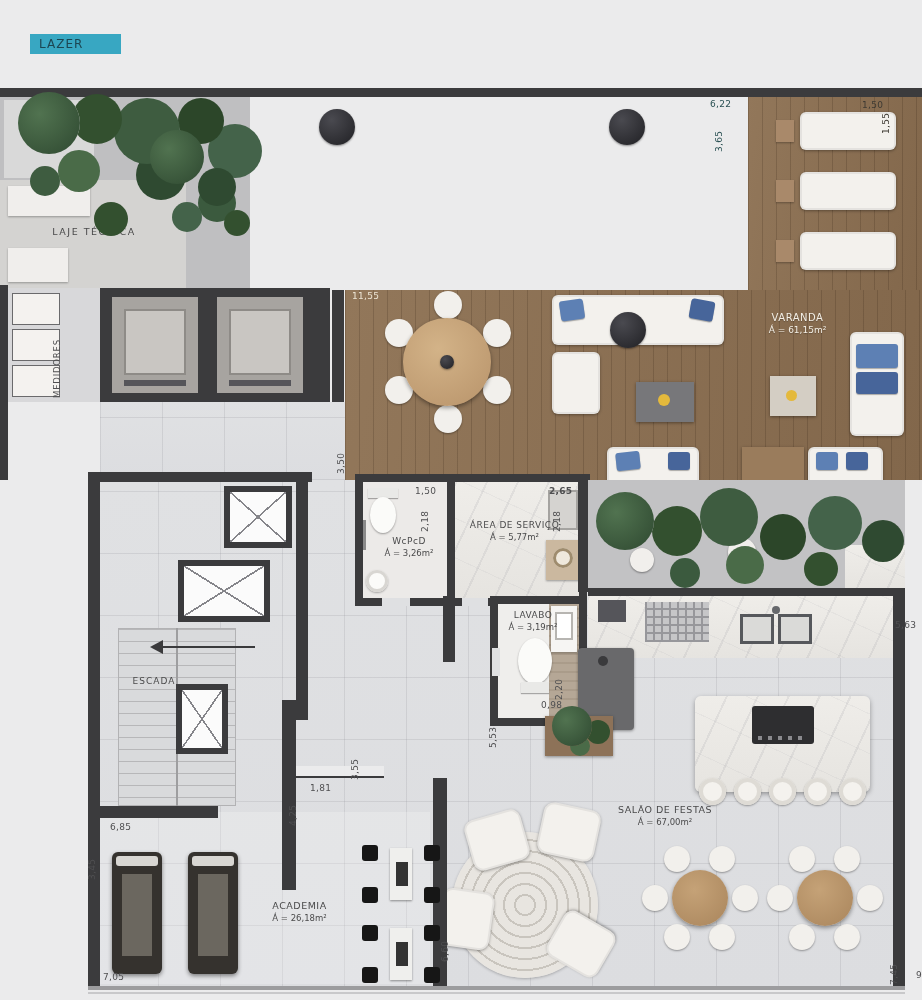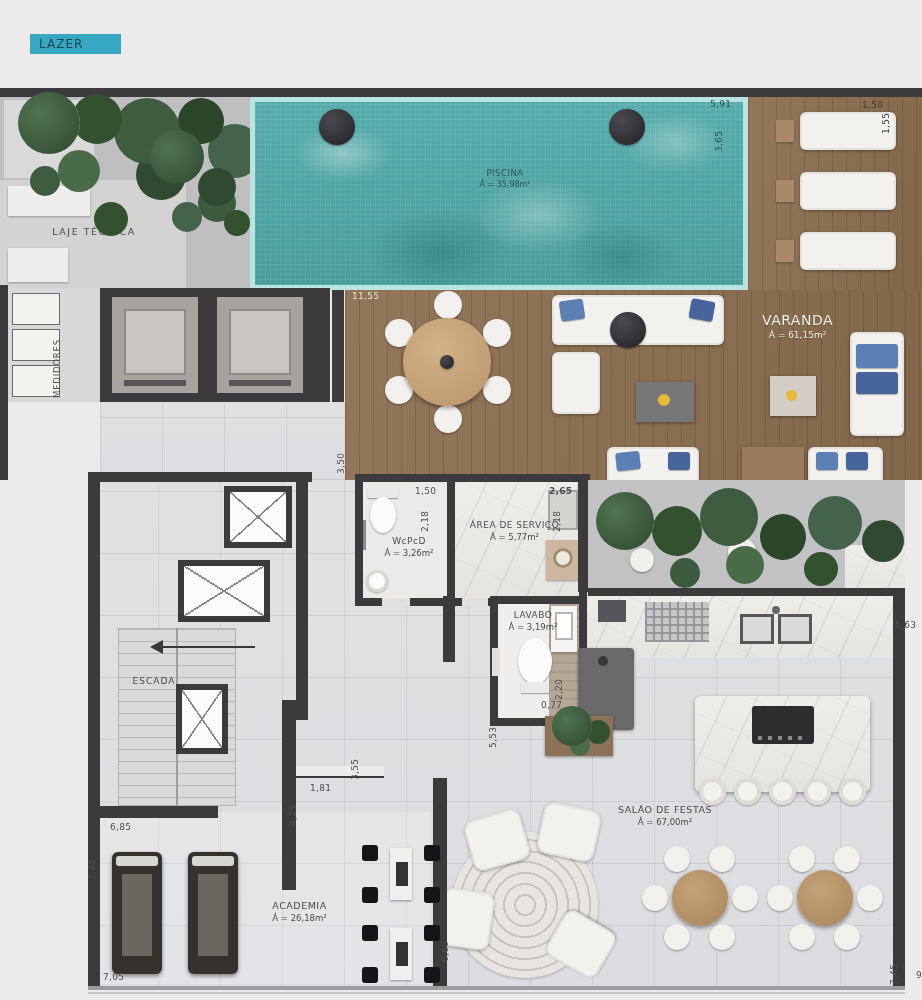--- a/index.html
+++ b/index.html
@@ -74,40 +74,34 @@
     <div class="nm" style="letter-spacing:1.5px;">LAJE TÉCNICA</div>
   </div>
 
   <div class="foliage" style="left:18px;top:92px;width:62px;height:62px;
     box-shadow:48px -4px 0 -6px #33502f, 98px 8px 0 2px #3e5c40, 152px -2px 0 -8px #2c4629,
     186px 28px 0 -4px #44634a, 30px 48px 0 -10px #4a6b48, 112px 52px 0 -6px #2f4a31,
     168px 80px 0 -12px #3b5a3e, 62px 96px 0 -14px #33502f, -4px 58px 0 -16px #3e5c40;"></div>
   <div class="foliage" style="left:150px;top:130px;width:54px;height:54px;
     box-shadow:40px 30px 0 -8px #2f4a31, 10px 60px 0 -12px #44634a, 60px 66px 0 -14px #33502f;"></div>
 
-  <div class="water abs" style="left:250px;top:97px;width:498px;height:193px;">
-    <div class="room-label" style="left:180px;top:66px;width:140px;color:#2f5558;">
-      <div class="nm" style="font-size:8.5px;">PISCINA</div>
-      <div class="ar" style="font-size:8px;">Á = 35,98m²</div>
-    </div>
-  </div>
   <div class="darkcirc" style="left:319px;top:109px;width:36px;height:36px;"></div>
   <div class="darkcirc" style="left:609px;top:109px;width:36px;height:36px;"></div>
 
   <div class="wood abs" style="left:748px;top:97px;width:174px;height:193px;"></div>
   <div class="sofa" style="left:800px;top:112px;width:96px;height:38px;"></div>
   <div class="sofa" style="left:800px;top:172px;width:96px;height:38px;"></div>
   <div class="sofa" style="left:800px;top:232px;width:96px;height:38px;"></div>
   <div class="abs" style="left:776px;top:120px;width:18px;height:22px;background:#a9896a;box-shadow:0 1px 2px rgba(0,0,0,.3);"></div>
   <div class="abs" style="left:776px;top:180px;width:18px;height:22px;background:#a9896a;box-shadow:0 1px 2px rgba(0,0,0,.3);"></div>
   <div class="abs" style="left:776px;top:240px;width:18px;height:22px;background:#a9896a;box-shadow:0 1px 2px rgba(0,0,0,.3);"></div>
 
   <div class="wood abs" style="left:345px;top:290px;width:577px;height:190px;"></div>
   <div class="room-label light" style="left:740px;top:312px;width:115px;">
-    <div class="nm" style="font-size:14px;">VARANDA</div>
+    <div class="nm" style="font-size:10px;">VARANDA</div>
     <div class="ar" style="font-size:9px;">Á = 61,15m²</div>
   </div>
 
   <div class="chair" style="left:434px;top:405px;width:28px;height:28px;"></div>
   <div class="chair" style="left:385px;top:376px;width:28px;height:28px;"></div>
   <div class="chair" style="left:385px;top:319px;width:28px;height:28px;"></div>
   <div class="chair" style="left:434px;top:291px;width:28px;height:28px;"></div>
   <div class="chair" style="left:483px;top:319px;width:28px;height:28px;"></div>
   <div class="chair" style="left:483px;top:376px;width:28px;height:28px;"></div>
   <div class="abs" style="left:403px;top:318px;width:88px;height:88px;border-radius:50%;
@@ -289,32 +283,32 @@
   <div class="abs" style="left:362px;top:925px;width:16px;height:16px;background:#161616;border-radius:3px;"></div>
   <div class="abs" style="left:424px;top:925px;width:16px;height:16px;background:#161616;border-radius:3px;"></div>
   <div class="abs" style="left:362px;top:967px;width:16px;height:16px;background:#161616;border-radius:3px;"></div>
   <div class="abs" style="left:424px;top:967px;width:16px;height:16px;background:#161616;border-radius:3px;"></div>
   <div class="abs" style="left:390px;top:928px;width:22px;height:52px;background:#efefed;box-shadow:0 1px 2px rgba(0,0,0,.4);"></div>
   <div class="abs" style="left:396px;top:942px;width:12px;height:24px;background:#333;"></div>
 
   <div class="abs" style="left:905px;top:480px;width:17px;height:520px;background:#ebebec;"></div>
 
   <span class="dim light" style="left:352px;top:291px;">11,55</span>
-  <span class="dim aqua" style="left:710px;top:99px;">5,91</span>
+  <span class="dim aqua" style="left:710px;top:99px;">6,22</span>
   <span class="dim v aqua" style="left:724px;top:142px;">3,65</span>
   <span class="dim" style="left:862px;top:100px;color:#3e3a33;">1,50</span>
   <span class="dim v" style="left:891px;top:124px;color:#3e3a33;">1,55</span>
   <span class="dim v" style="left:346px;top:464px;">3,50</span>
   <span class="dim" style="left:415px;top:486px;">1,50</span>
   <span class="dim v" style="left:430px;top:522px;">2,18</span>
   <span class="dim" style="left:549px;top:486px;font-weight:bold;">2,65</span>
   <span class="dim v" style="left:562px;top:522px;">2,18</span>
   <span class="dim v" style="left:498px;top:738px;">5,53</span>
   <span class="dim v" style="left:564px;top:690px;">2,20</span>
-  <span class="dim" style="left:541px;top:700px;">0,77</span>
+  <span class="dim" style="left:541px;top:700px;">0,98</span>
   <span class="dim" style="left:895px;top:620px;text-align:center;">5,63</span>
   <span class="dim v" style="left:360px;top:770px;">3,55</span>
   <span class="dim" style="left:310px;top:783px;">1,81</span>
   <span class="dim v" style="left:298px;top:816px;">4,25</span>
   <span class="dim" style="left:110px;top:822px;">6,85</span>
   <span class="dim v" style="left:97px;top:870px;">3,45</span>
   <span class="dim" style="left:103px;top:972px;">7,05</span>
   <span class="dim" style="left:916px;top:970px;">9,36</span>
   <span class="dim v" style="left:899px;top:975px;">7,45</span>
   <span class="dim v" style="left:450px;top:952px;">6,60</span>

